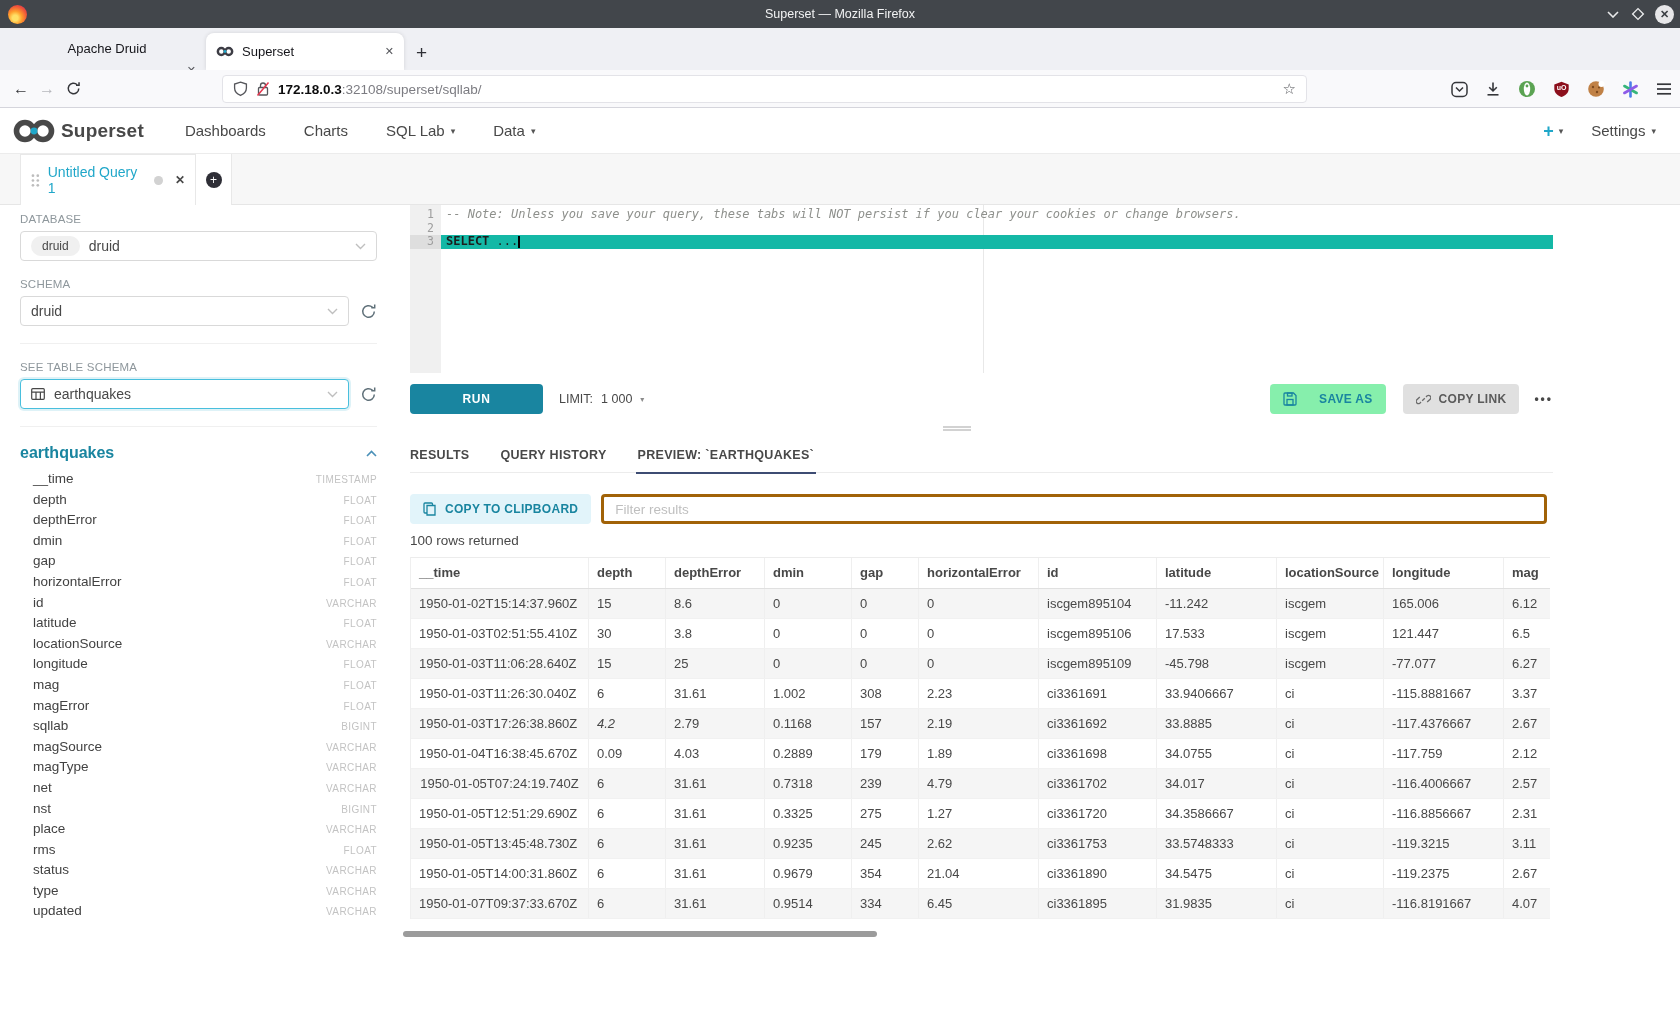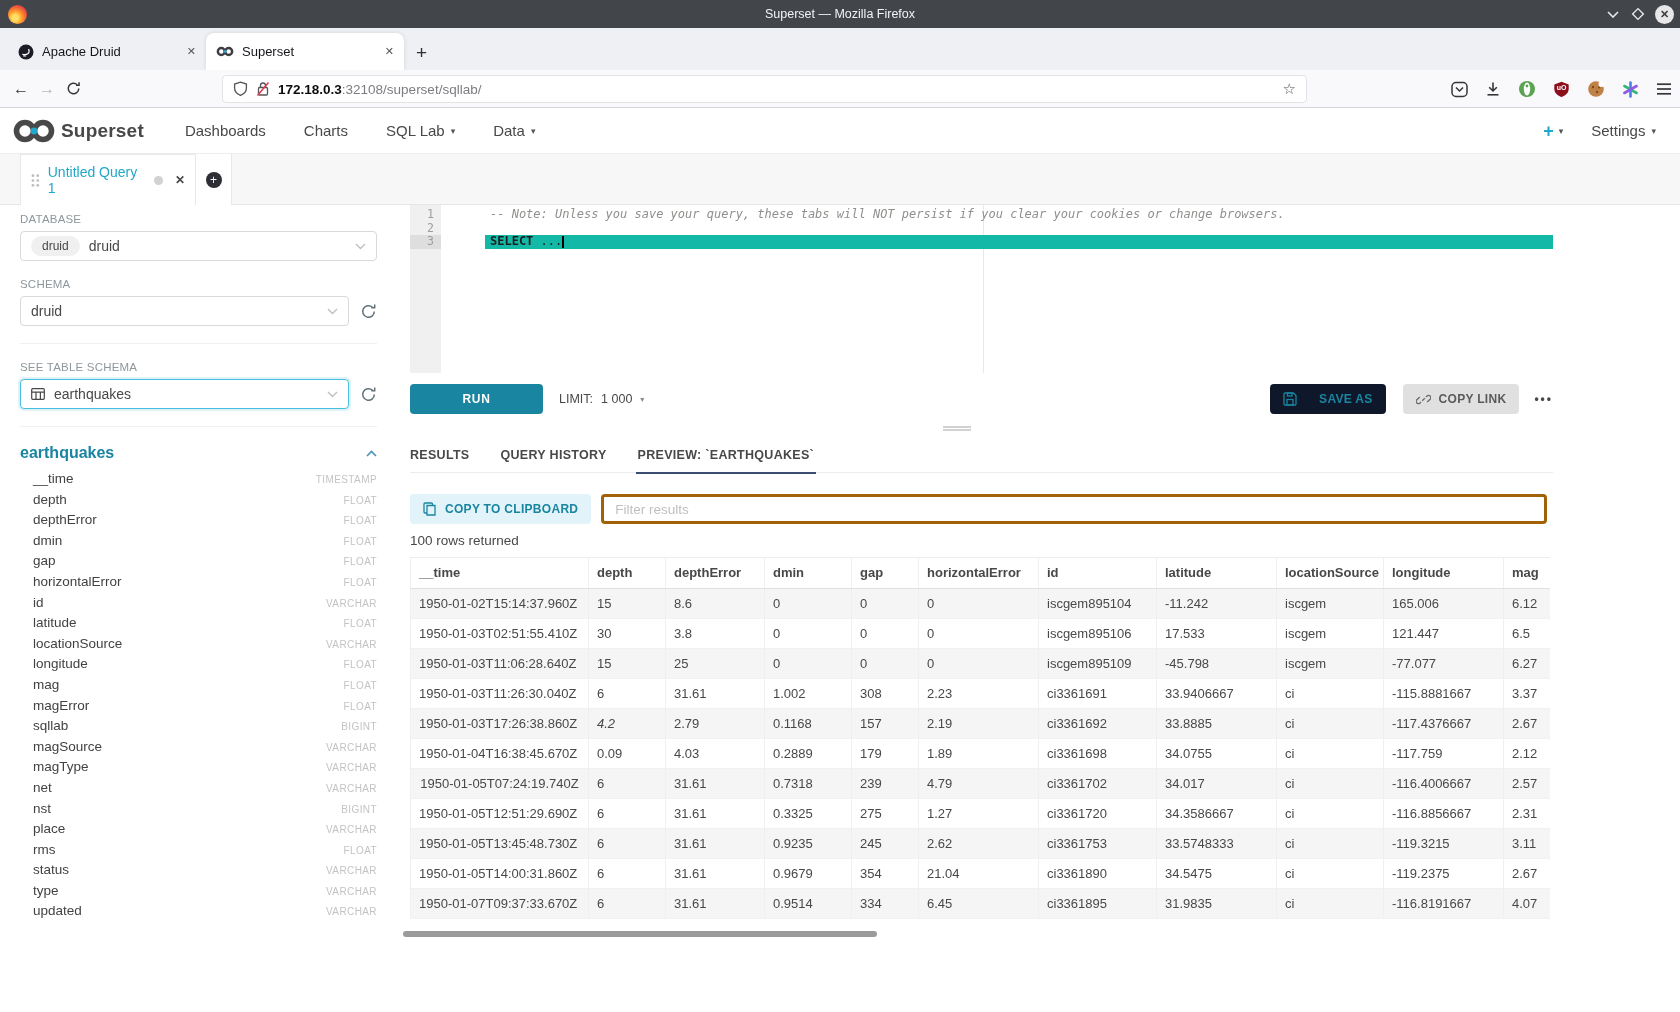--- a/index.html
+++ b/index.html
@@ -11,21 +11,21 @@
   .ff-logo { width:19px; height:19px; border-radius:50%; margin-left:8px;
     background: radial-gradient(circle at 38% 68%, #ffe066 0 16%, #ff9e2c 38%, #ec4b3c 70%, #b5347f 100%); }
   .win-title { position:absolute; left:50%; transform:translateX(-50%); color:#f2f3f4; font-size:12.5px; }
   .win-controls { position:absolute; right:6px; top:0; height:28px; display:flex; align-items:center; gap:9px; }
   .wc { width:16px; height:16px; display:flex; align-items:center; justify-content:center; }
   .wc-close { width:19px; height:19px; border-radius:50%; background:#e7e7e9; color:#3b3f44; font-size:11px; font-weight:bold; display:flex; align-items:center; justify-content:center; }
 
   
   .tabstrip { position:absolute; top:28px; left:0; width:1680px; height:42px; background:#eff0f4; display:flex; align-items:flex-end; }
   .btab { height:37px; width:198px; display:flex; align-items:center; gap:8px; padding:0 10px; font-size:13px; color:#15151a; }
-  .btab.first { margin-left:8px; }
+  .btab.first { margin-left:8px;flex-direction:column; }
   .btab.active { background:#fff; border-radius:8px 8px 0 0; box-shadow:0 0 4px rgba(0,0,0,0.12); }
   .btab .tab-close { margin-left:auto; color:#55565b; font-size:11px; }
   .newtab-btn { font-size:19px; color:#2f3036; margin:0 0 8px 12px; line-height:1; }
 
   
   .urltoolbar { position:absolute; top:70px; left:0; width:1680px; height:38px; background:#f9f9fb; border-bottom:1px solid #d5d5dc; display:flex; align-items:center; }
   .navbtn { font-size:16px; color:#35363a; width:26px; text-align:center; }
   .navbtn.back { margin-left:8px; }
   .navbtn.fwd { color:#b6b7bc; }
   .urlbar { position:absolute; left:222px; top:5px; width:1085px; height:28px; background:#fff; border:1px solid #e3e3e8; border-radius:4px; display:flex; align-items:center; padding:0 10px; gap:8px; }
@@ -76,35 +76,35 @@
   .col-name { font-size:13.5px; color:#424242; }
   .col-type { margin-left:auto; font-size:10px; color:#c3c3c3; letter-spacing:0.4px; }
 
   
   .main { position:absolute; top:205px; left:397px; right:0; bottom:0; background:#fff; }
 
   .ace { position:absolute; left:13px; top:0; width:1143px; height:168px; background:#fff; font-family:"DejaVu Sans Mono", monospace; font-size:12px; overflow:hidden; }
   .gutter { position:absolute; left:0; top:0; bottom:0; width:31px; background:#f0f0f0; padding-top:3px; }
   .ln { height:13.5px; line-height:13.5px; text-align:right; padding-right:7px; color:#9e9e9e; font-size:11.5px; }
   .ln.active { background:#dedede; }
-  .code { position:absolute; left:31px; right:0; top:3px;padding-left:44px; }
+  .code { position:absolute; left:31px; right:0; top:3px; }
   .code-line { height:13.5px; line-height:13.5px; padding-left:5px; white-space:pre; color:#4d4d4d; }
   .code-line.active { background:#14b8a6; }
   .tok-comment { font-style:italic; color:#8e908c; }
   .tok-keyword { font-weight:bold; color:#1d1d1d; }
   .tok-plain { color:#1d1d1d; }
   .cursor { display:inline-block; width:2px; height:12px; background:#000; vertical-align:text-bottom; }
   .print-margin { position:absolute; left:573px; top:0; bottom:0; width:1px; background:#e8e8e8; }
 
   .editor-toolbar { position:absolute; left:13px; top:172px; width:1143px; height:44px; display:flex; align-items:center; }
   .run-btn { width:133px; height:30px; background:#1985a0; border-radius:4px; color:#fff; font-size:12px; font-weight:bold; letter-spacing:0.6px; display:flex; align-items:center; justify-content:center; }
   .limit-group { margin-left:16px; display:flex; align-items:center; gap:8px; font-size:12.5px; color:#484848; }
   .limit-caret { font-size:8px; color:#8b8b8b; }
   .tb-right { margin-left:auto; display:flex; align-items:center; }
-  .saveas-btn { height:30px; background:#0f172a; border-radius:4px; padding:0 13px; display:flex; align-items:center; gap:22px; color:#1985a0; font-size:12px; font-weight:bold; letter-spacing:0.3px; }
+  .saveas-btn { height:30px; background:#86efac; border-radius:4px; padding:0 13px; display:flex; align-items:center; gap:22px; color:#1985a0; font-size:12px; font-weight:bold; letter-spacing:0.3px; }
   .copylink-btn { height:30px; background:#e0e0e0; border-radius:4px; padding:0 13px; display:flex; align-items:center; gap:8px; color:#5b5b5b; font-size:12px; font-weight:bold; letter-spacing:0.3px; margin-left:17px; }
   .more-btn { margin-left:15px; color:#484848; font-size:12px; letter-spacing:2px; font-weight:bold; }
 
   .resize-handle { position:absolute; left:546px; top:221px; width:28px; height:5px; border-top:2px solid #d2d2d2; border-bottom:2px solid #d2d2d2; }
 
   .south-tabs { position:absolute; left:13px; top:232px; width:1143px; height:36px; border-bottom:1px solid #ececec; display:flex; gap:31px; align-items:center; }
   .stab { position:relative; height:36px; display:flex; align-items:center; font-size:12.5px; font-weight:bold; color:#484848; letter-spacing:0.3px; }
   .stab.active::after { content:""; position:absolute; left:-2px; right:-2px; bottom:-1px; height:2px; background:#3d4c73; }
 
   .results-controls { position:absolute; left:13px; top:289px; width:1137px; height:30px; display:flex; align-items:center; }

